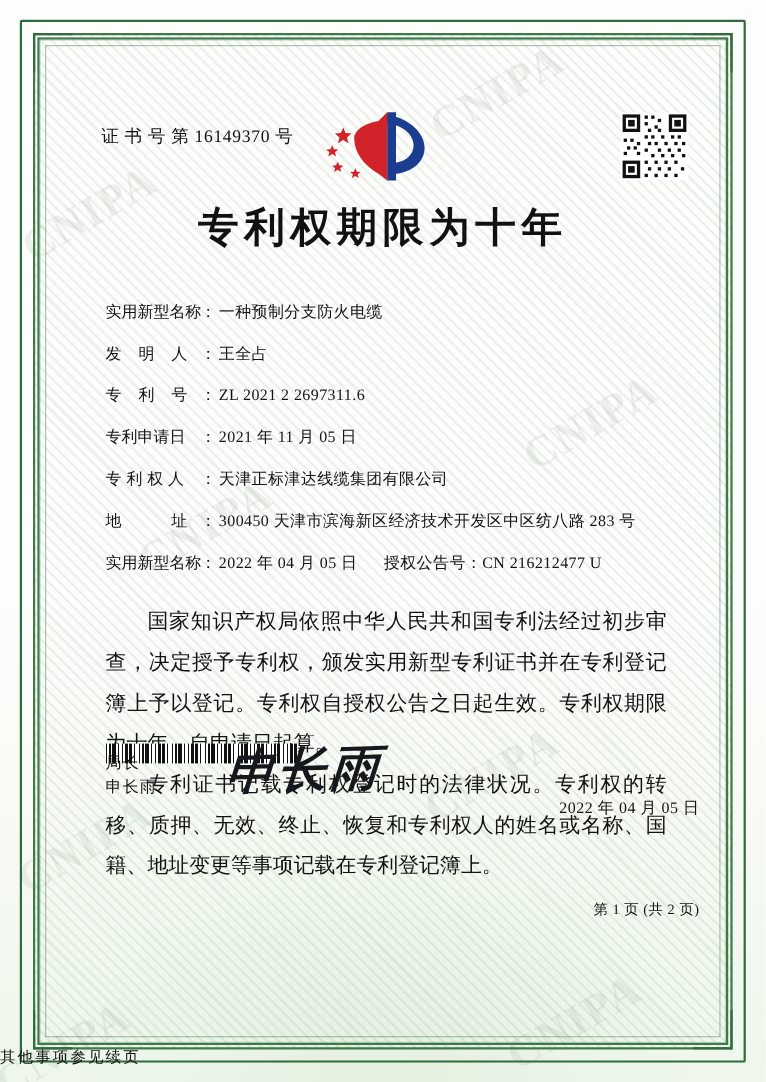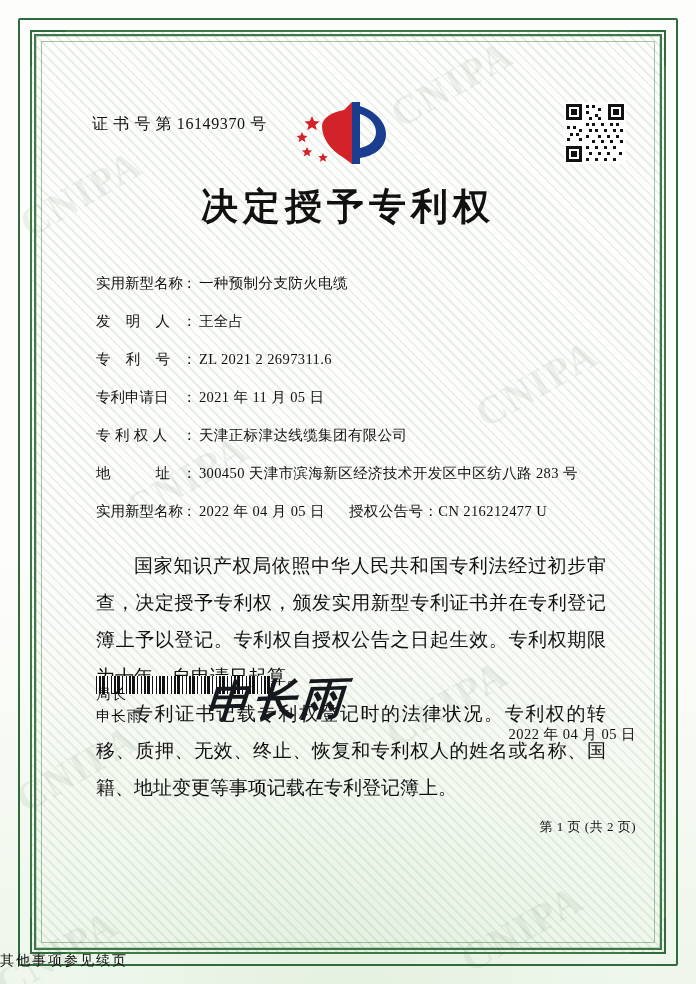--- a/index.html
+++ b/index.html
@@ -324,21 +324,21 @@
               <rect x="55" y="50" width="3" height="3"></rect>
             <rect x="22" y="56" width="3" height="3"></rect>
               <rect x="31" y="56" width="3" height="3"></rect>
               <rect x="40" y="56" width="3" height="3"></rect>
             <rect x="49" y="56" width="3" height="3"></rect>
           </g>
         </svg>
       </div>
     </div>
 
-    <div class="title">决定授予专利权</div>
+    <div class="title">专利权期限为十年</div>
 
     <div class="fields">
 
       <div class="field-row">
         <span class="f-label tight">实用新型名称</span>
         <span class="f-colon">：</span>
         <span class="f-value">一种预制分支防火电缆</span>
       </div>
 
       <div class="field-row">

